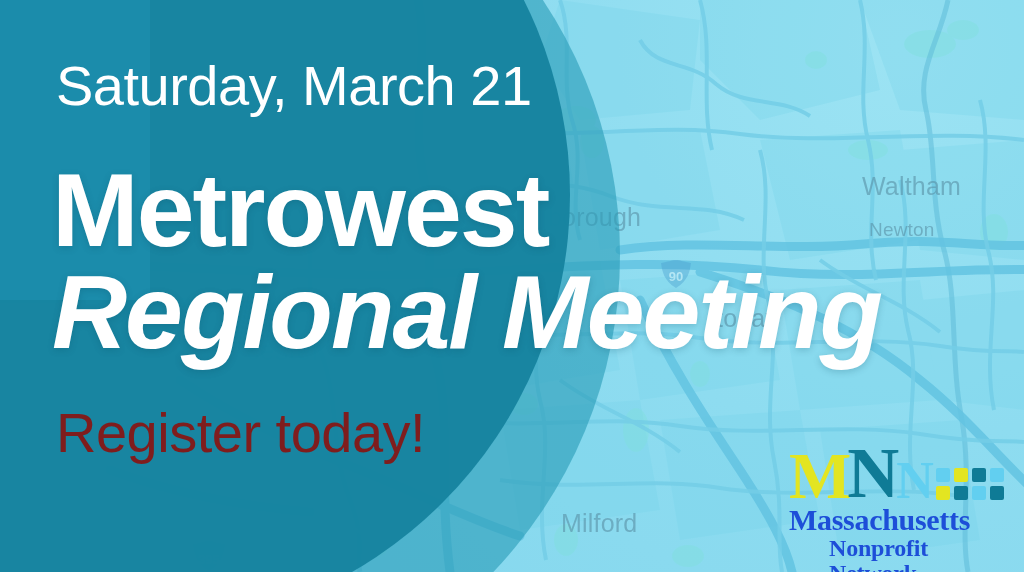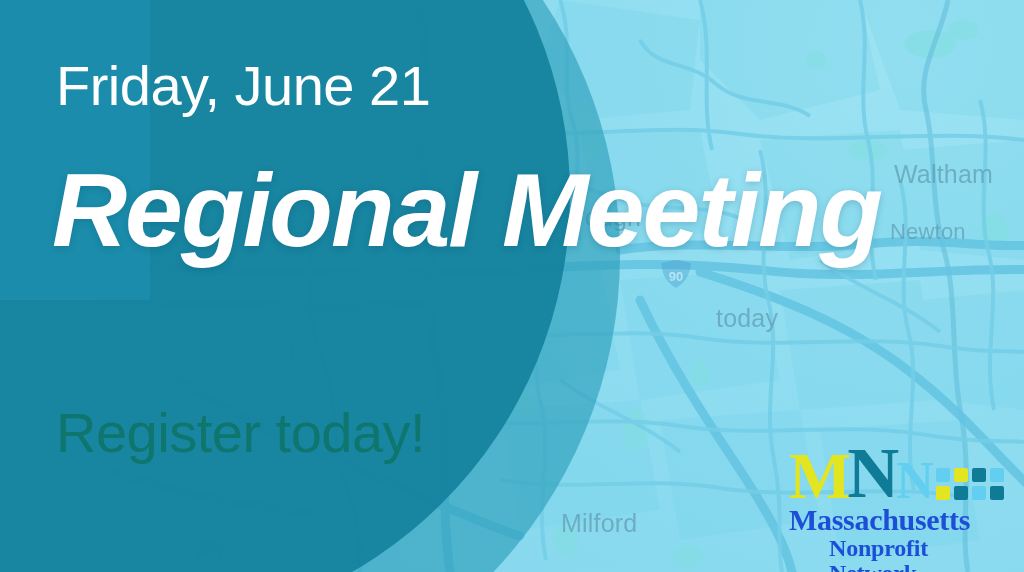--- a/index.html
+++ b/index.html
@@ -27,22 +27,22 @@
 
   
   .place {
     position:absolute;
     color:#5b93a8;
     opacity:.62;
     font-weight:400;
     white-space:nowrap;
     letter-spacing:.2px;
   }
-  .place.w  { left:862px; top:160px; font-size:25px;margin-left:32px; }
-  .place.n  { left:890px; top:219px; font-size:22px; }
+  .place.w  { left:862px; top:172px; font-size:25px; }
+  .place.n  { left:869px; top:219px; font-size:19px; }
   .place.mi { left:561px; top:509px; font-size:25px; }
   .place.mb { left:548px; top:203px; font-size:25px; }
   .place.fr { left:716px; top:304px; font-size:25px; }
   .place.wo { left:246px; top:336px; font-size:27px; }
 
   
   .shield {
     position:absolute;
     width:34px; height:30px;
     opacity:.40;
@@ -98,21 +98,21 @@
     line-height:0.98;
     letter-spacing:-2px;
     text-shadow:0 2px 7px rgba(10,70,90,.22);
   }
   .headline .l2 { display:block;font-style:italic; }
   .subline {
     position:absolute;
     left:56px; top:405px;
     font-size:56px;
     font-weight:400;
-    color:#0f766e;
+    color:#7f1d1d;
     letter-spacing:-0.5px;
     line-height:1;
   }
 
   
   .logo {
     position:absolute;
     left:789px; top:447px;
     width:215px; height:112px;
   }
@@ -277,22 +277,23 @@
       <path d="M17 1 C12 1 9 3 2 4 C3 12 5 22 17 29 C29 22 31 12 32 4 C25 3 22 1 17 1 Z" fill="#4a9fd0"></path>
       <text x="17" y="22" font-family="Liberation Sans, sans-serif" font-size="12" font-weight="700" fill="#eaf6fb" text-anchor="middle">290</text>
     </svg>
   </span>
 
   <div class="ring-outer"></div>
   <div class="ring-inner"></div>
   <div class="flat-left"></div>
 
   <div class="copy">
-    <div class="eyebrow">Friday, June 21</div>
+    <div class="eyebrow">Saturday, March 21</div>
     <div class="headline">
+      <span class="l1">Metrowest</span>
       <span class="l2">Regional Meeting</span>
     </div>
     <div class="subline">Register today!</div>
   </div>
 
   <div class="logo">
     <div class="logo-mark">
       <span class="lm lm-m">M</span>
       <span class="lm lm-n1">N</span>
       <span class="lm lm-n2">N</span>

